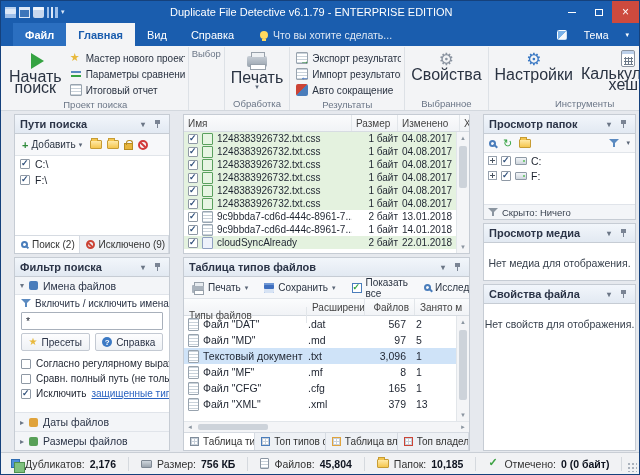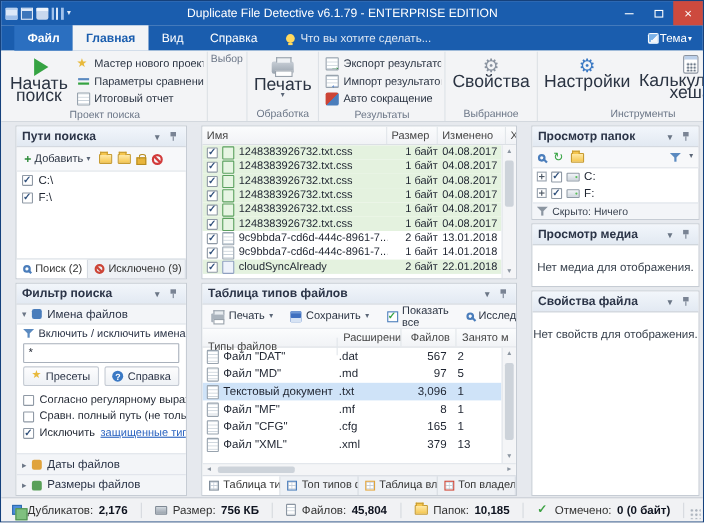--- a/index.html
+++ b/index.html
@@ -25,21 +25,21 @@
   .wb-close { background:#cd4a3e; font-size:12px; }
 
   
   .tabrow { height:23px; background:#1a5dae; display:flex; align-items:stretch; color:#fff;padding-left:12px; }
   .rtab { padding:0 12px; display:flex; align-items:center; font-size:11px; white-space:nowrap; }
   .rtab.file { background:#2b6fc0; font-weight:bold; }
   .rtab.active { background:#f3f4f6; color:#1a5dae; font-weight:bold; }
   .tellme { display:flex; align-items:center; margin-left:14px; color:rgba(255,255,255,.85); font-size:10.5px; }
   .bulb { width:8px; height:8px; border-radius:50%; background:#ffd95e; margin-right:5px; position:relative; }
   .bulb::after { content:""; position:absolute; left:2px; top:8px; width:4px; height:2px; background:#ffd95e; }
-  .theme-ctl { margin-left:auto; display:flex; align-items:center; padding:0 10px; gap:1px; font-size:10.5px; }
+  .theme-ctl { margin-left:auto; display:flex; align-items:center; padding:0 10px; gap:17px; font-size:10.5px; }
   .theme-icon { width:10px; height:10px; border:1px solid rgba(255,255,255,.6); border-radius:2px;
                 background:linear-gradient(135deg,#7ab1e8 50%,#f5f7fa 50%); }
   .chev { font-size:7px; }
 
   
   .ribbon { height:65px; background:#f3f4f6; border-bottom:1px solid #d3d8de; display:flex; align-items:stretch; padding:1px 2px 0; }
   .rgroup { display:flex; flex-direction:column; border-right:1px solid #dde1e6; padding:0 3px; }
   .rgroup-content { flex:1; display:flex; align-items:flex-start; gap:2px; }
   .rgroup-caption { height:13px; font-size:9.5px; color:#6b7687; text-align:center; line-height:13px; white-space:nowrap; }
   .bigbtn { display:flex; flex-direction:column; align-items:center; padding:3px 3px 0; border-radius:2px; }
@@ -699,21 +699,21 @@
             </div>
             <div class="mtab">
               <span class="mtab-ic top-owners-tab-icon"></span>
               <span>Топ владель...</span>
             </div>
           </div>
       </div>
     </div>
 
     <div class="col col-right">
-      <div class="panel" style="height:86px">
+      <div class="panel" style="height:106px">
         <div class="panel-header">
           <span class="ph-title">Просмотр папок</span>
           <span class="ph-btn">▾</span>
           <span class="ph-btn">
               <i class="pin-i"></i>
             </span>
         </div>
         <div class="fv-toolbar">
           <span class="mag-i"></span>
           <span class="refresh-i">↻</span>

